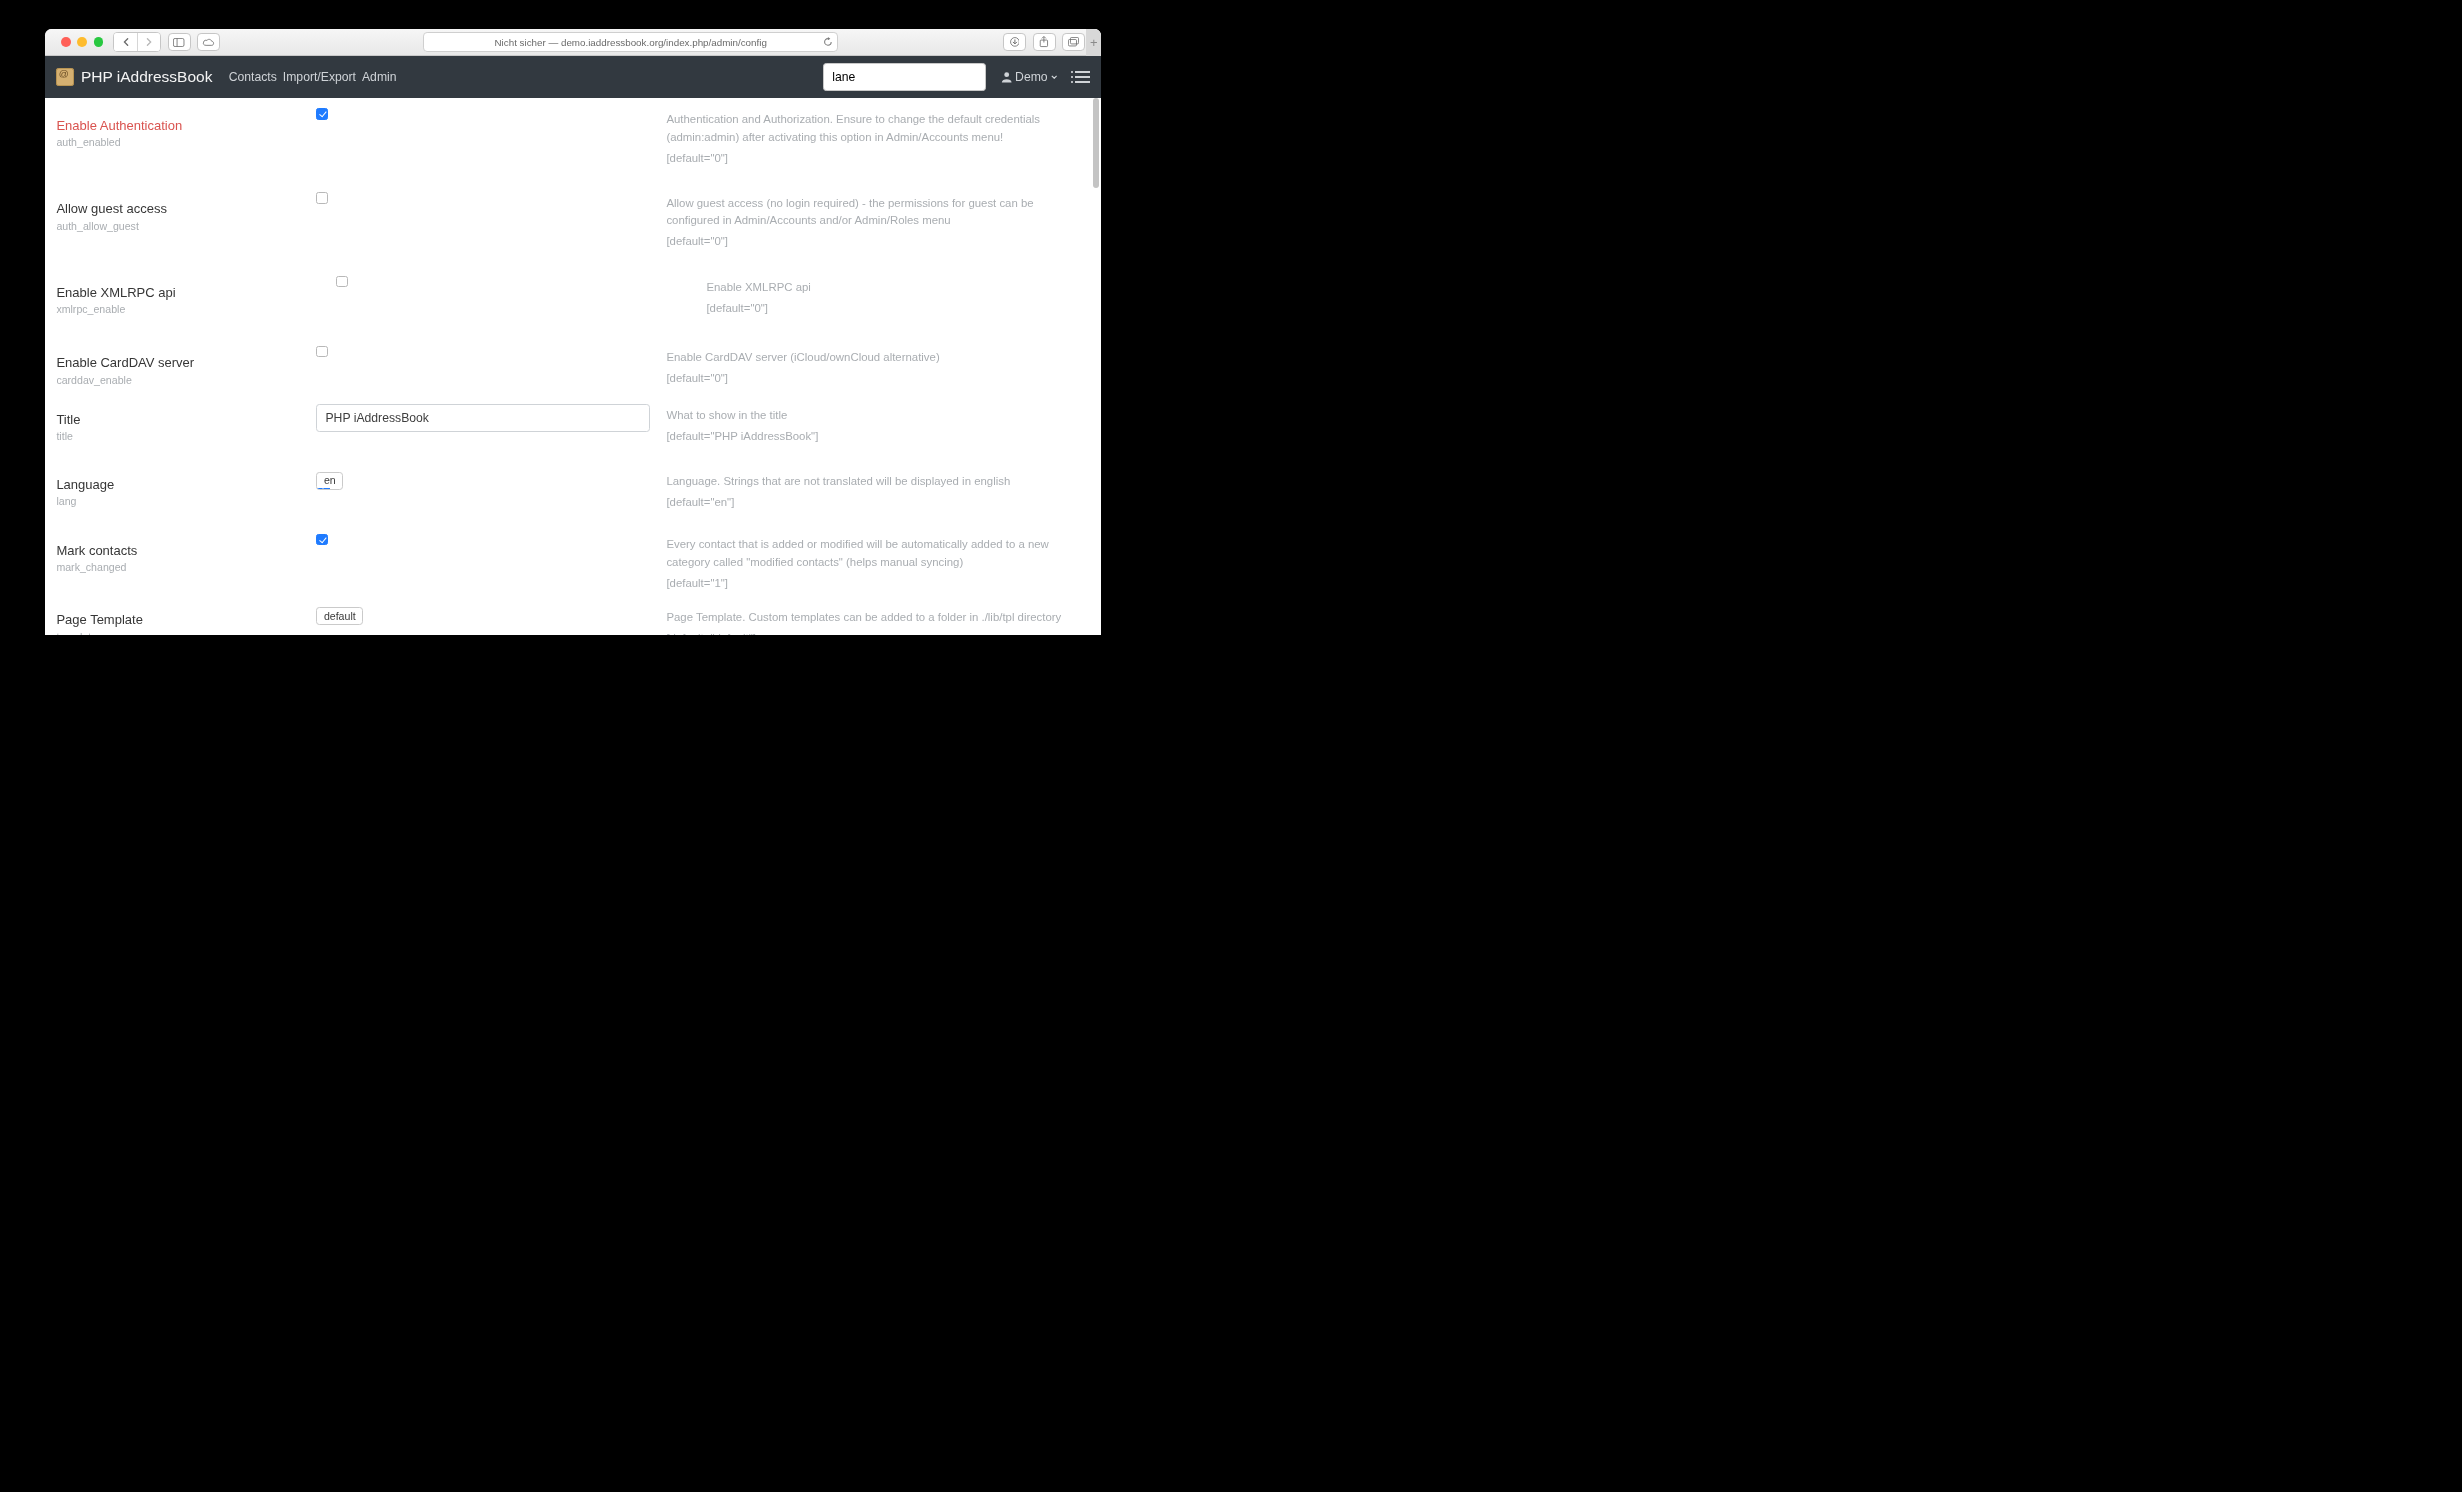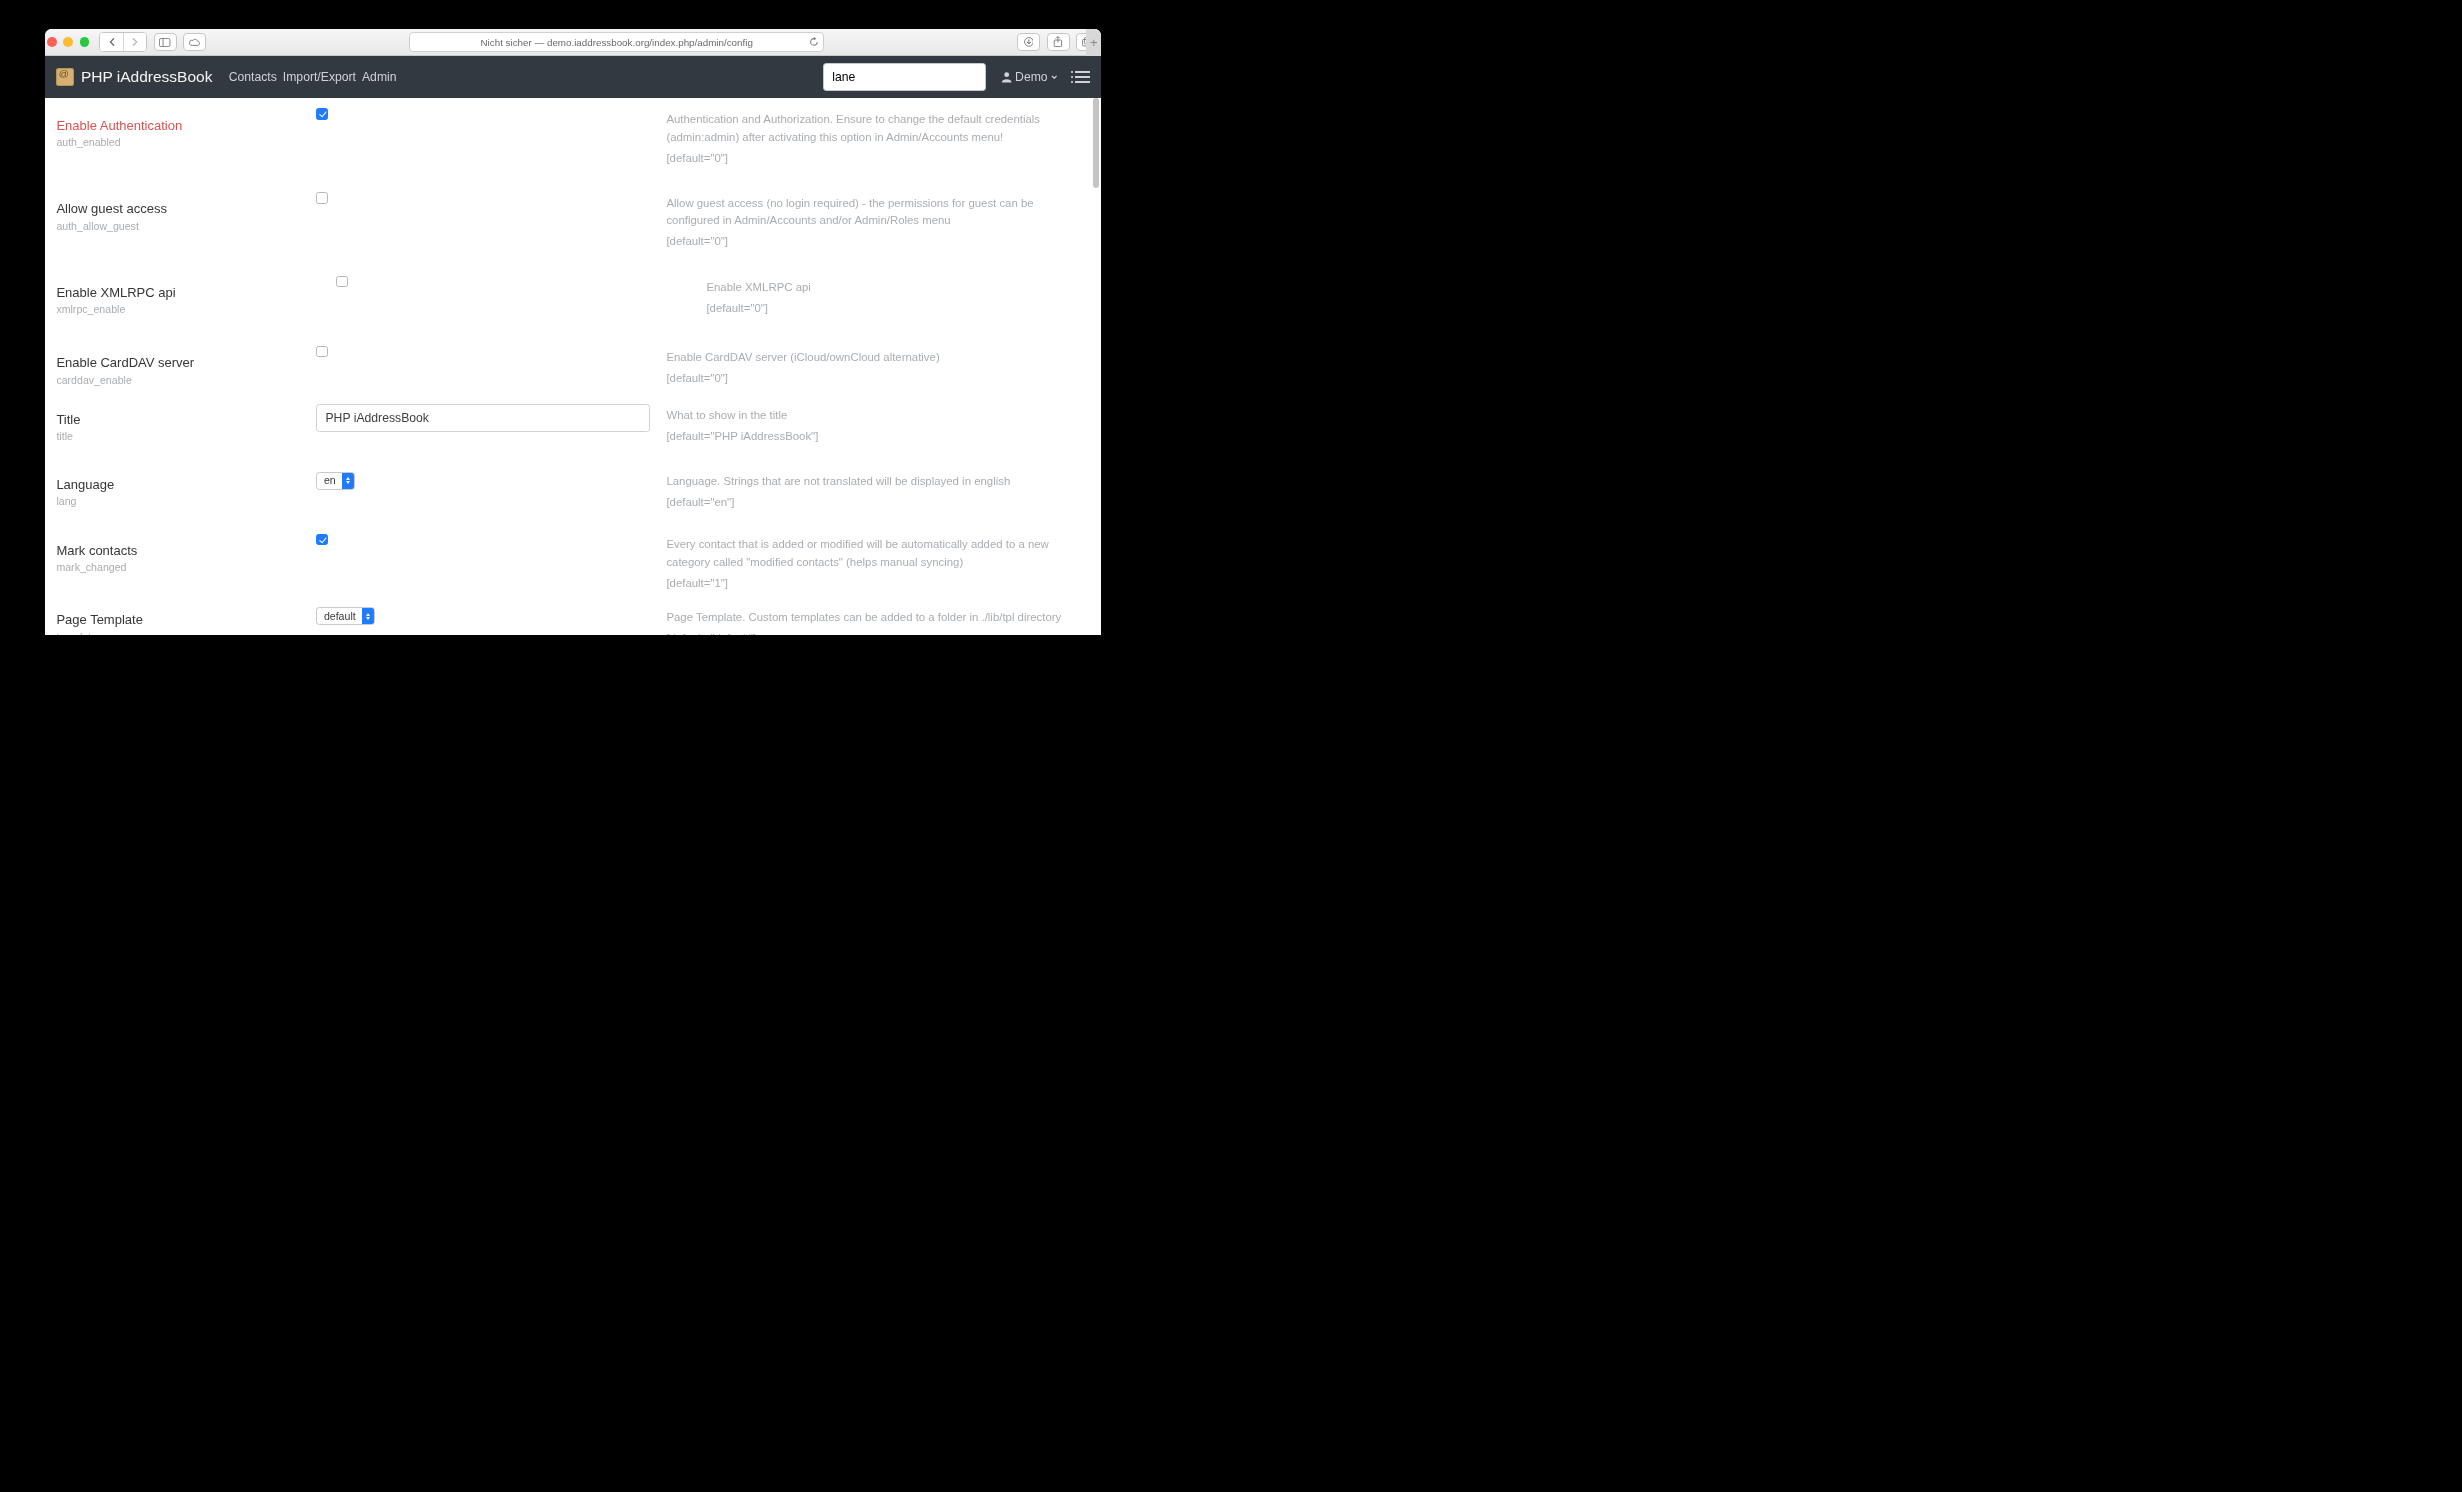--- a/index.html
+++ b/index.html
@@ -21,21 +21,21 @@
       overflow: hidden;
       box-shadow: 0 8.1px 33px rgba(0,0,0,0.5);
     }
     
     .titlebar {
       height: 27px;
       background: linear-gradient(#f6f6f6,#e8e8e8);
       border-bottom: 0.8px solid #c9c9c9;
       display: flex;
       align-items: center;
-      padding: 0 2px;
+      padding: 0 16px;
     }
     .traffic { display:flex; gap:6.5px; margin-right:9.8px; }
     .traffic span { width:9.8px; height:9.8px; border-radius:50%; display:block; }
     .t-red{background:#ff5f57;} .t-yel{background:#febc2e;} .t-grn{background:#28c840;}
     .tb-btns { display:flex; gap:6.5px; align-items:center; }
     .tb-segment {
       display:flex; border:0.8px solid #c6c6c6; border-radius:4.1px; overflow:hidden; background:#fff;
     }
     .tb-segment button,
     .tb-iconbtn {
@@ -104,21 +104,21 @@
       appearance:none; width:11.4px; height:11.4px; border:0.8px solid #b8b8b8; border-radius:2.4px; background:#fff; position:relative;
     }
     .mac-check:checked { background:#1f7bff; border-color:#1f7bff; }
     .mac-check:checked::after {
       content:""; position:absolute; left:3.3px; top:0.8px; width:3.3px; height:5.7px; border:solid #fff; border-width:0 1.6px 1.6px 0; transform:rotate(40deg);
     }
     .text-input {
       width:100%; height:28.5px; border:0.8px solid #cfd3d7; border-radius:3.3px; padding:0 8.1px; font-size:12.2px; color:#3e3e3e;
     }
     .mac-select {
-      display:inline-flex; align-items:stretch; border:0.8px solid #cacaca; border-radius:3.3px; overflow:hidden; height:18px; font-size:10.6px; background:#fff;
+      display:inline-flex; align-items:stretch; border:0.8px solid #cacaca; border-radius:3.3px; overflow:hidden; height:18px; font-size:10.6px; background:#fff;flex-direction:column;
     }
     .mac-select .val { padding:1.6px 6.5px; color:#3a3a3a; }
     .mac-select .knob { width:12.2px; background:#1f7bff; display:flex; flex-direction:column; align-items:center; justify-content:center; }
     .mac-select .knob::before,.mac-select .knob::after { content:""; width:0;height:0; border-left:2.4px solid transparent; border-right:2.4px solid transparent; }
     .mac-select .knob::before { border-bottom:3.3px solid #fff; margin-bottom:1.6px;}
     .mac-select .knob::after  { border-top:3.3px solid #fff; }
     svg { display:block; }
   </style>
 </head>
 <body>

